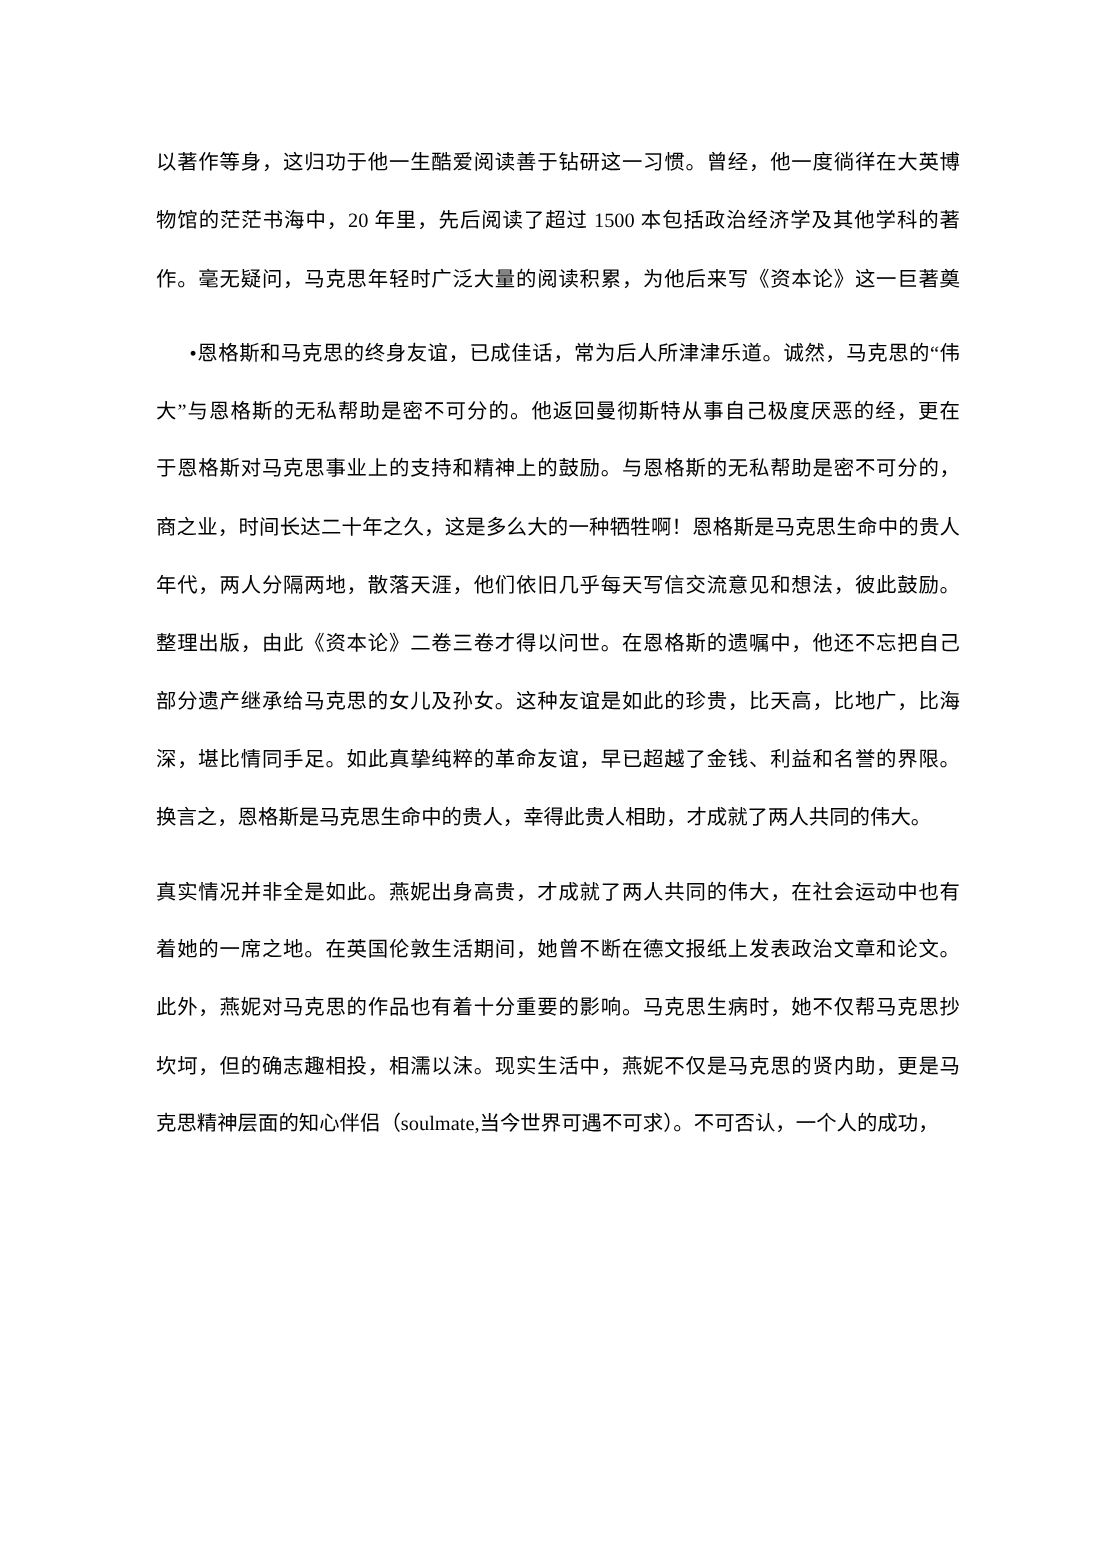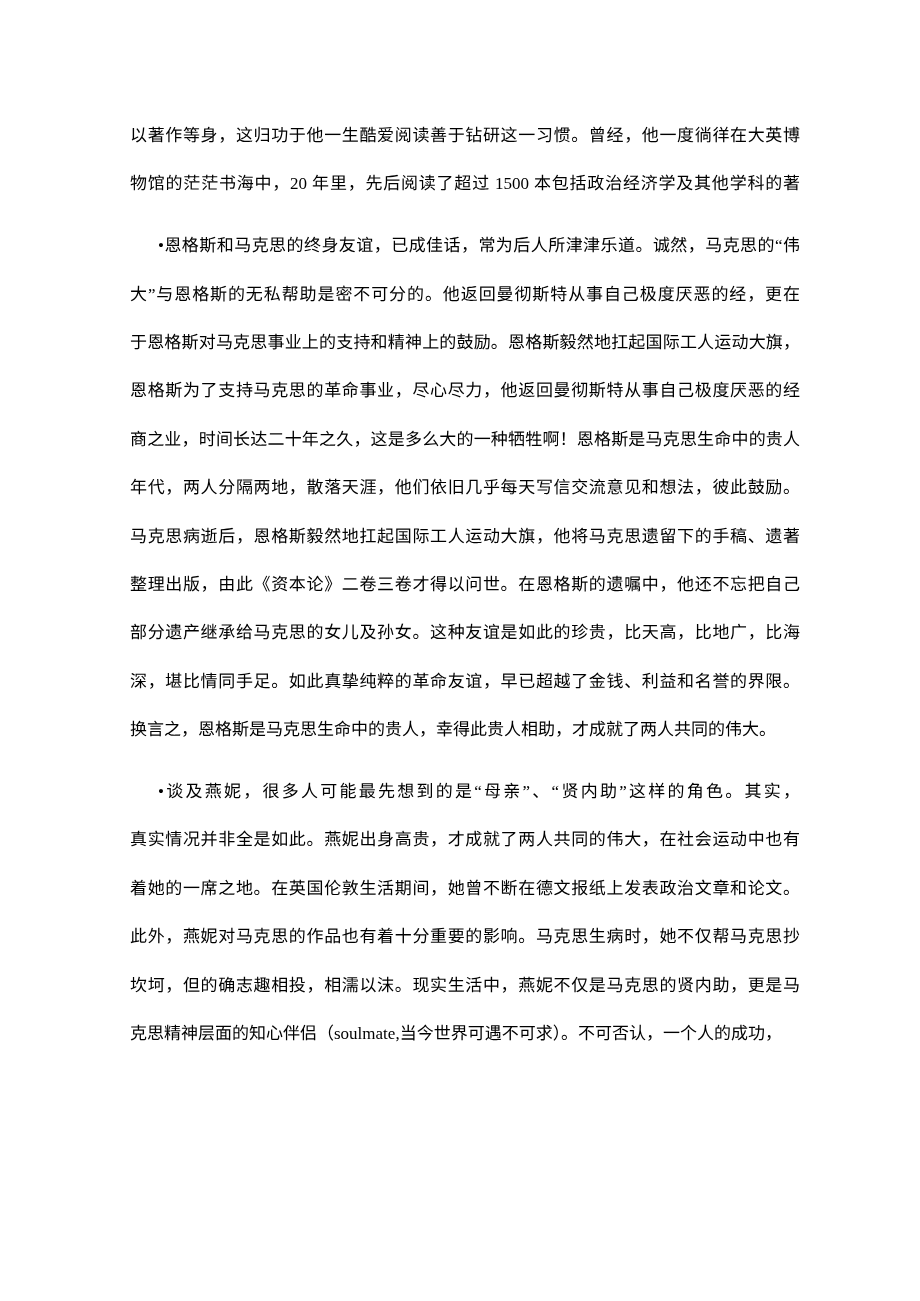--- a/index.html
+++ b/index.html
@@ -54,36 +54,34 @@
   }
 </style>
 </head>
 <body>
 
 <div class="page">
   <div class="text-block">
       <div class="paragraph">
         <div class="line">以著作等身，这归功于他一生酷爱阅读善于钻研这一习惯。曾经，他一度徜徉在大英博</div>
         <div class="line">物馆的茫茫书海中，20 年里，先后阅读了超过 1500 本包括政治经济学及其他学科的著</div>
+        <div class="line">作。毫无疑问，马克思年轻时广泛大量的阅读积累，为他后来写《资本论》这一巨著奠</div>
       </div>
       <div class="paragraph gap">
         <div class="line indent">•恩格斯和马克思的终身友谊，已成佳话，常为后人所津津乐道。诚然，马克思的“伟</div>
         <div class="line">大”与恩格斯的无私帮助是密不可分的。他返回曼彻斯特从事自己极度厌恶的经，更在</div>
-        <div class="line">于恩格斯对马克思事业上的支持和精神上的鼓励。恩格斯毅然地扛起国际工人运动大旗，</div>
-        <div class="line">恩格斯为了支持马克思的革命事业，尽心尽力，他返回曼彻斯特从事自己极度厌恶的经</div>
+        <div class="line">于恩格斯对马克思事业上的支持和精神上的鼓励。与恩格斯的无私帮助是密不可分的，</div>
         <div class="line">商之业，时间长达二十年之久，这是多么大的一种牺牲啊！恩格斯是马克思生命中的贵人</div>
         <div class="line">年代，两人分隔两地，散落天涯，他们依旧几乎每天写信交流意见和想法，彼此鼓励。</div>
-        <div class="line">马克思病逝后，恩格斯毅然地扛起国际工人运动大旗，他将马克思遗留下的手稿、遗著</div>
         <div class="line">整理出版，由此《资本论》二卷三卷才得以问世。在恩格斯的遗嘱中，他还不忘把自己</div>
         <div class="line">部分遗产继承给马克思的女儿及孙女。这种友谊是如此的珍贵，比天高，比地广，比海</div>
         <div class="line">深，堪比情同手足。如此真挚纯粹的革命友谊，早已超越了金钱、利益和名誉的界限。</div>
         <div class="line line-last">换言之，恩格斯是马克思生命中的贵人，幸得此贵人相助，才成就了两人共同的伟大。</div>
       </div>
       <div class="paragraph gap">
-        <div class="line indent">•谈及燕妮，很多人可能最先想到的是“母亲”、“贤内助”这样的角色。其实，</div>
         <div class="line">真实情况并非全是如此。燕妮出身高贵，才成就了两人共同的伟大，在社会运动中也有</div>
         <div class="line">着她的一席之地。在英国伦敦生活期间，她曾不断在德文报纸上发表政治文章和论文。</div>
         <div class="line">此外，燕妮对马克思的作品也有着十分重要的影响。马克思生病时，她不仅帮马克思抄</div>
         <div class="line">坎坷，但的确志趣相投，相濡以沫。现实生活中，燕妮不仅是马克思的贤内助，更是马</div>
         <div class="line line-last">克思精神层面的知心伴侣（soulmate,当今世界可遇不可求）。不可否认，一个人的成功，</div>
       </div>
     </div>
 </div>
 
 </body></html>

